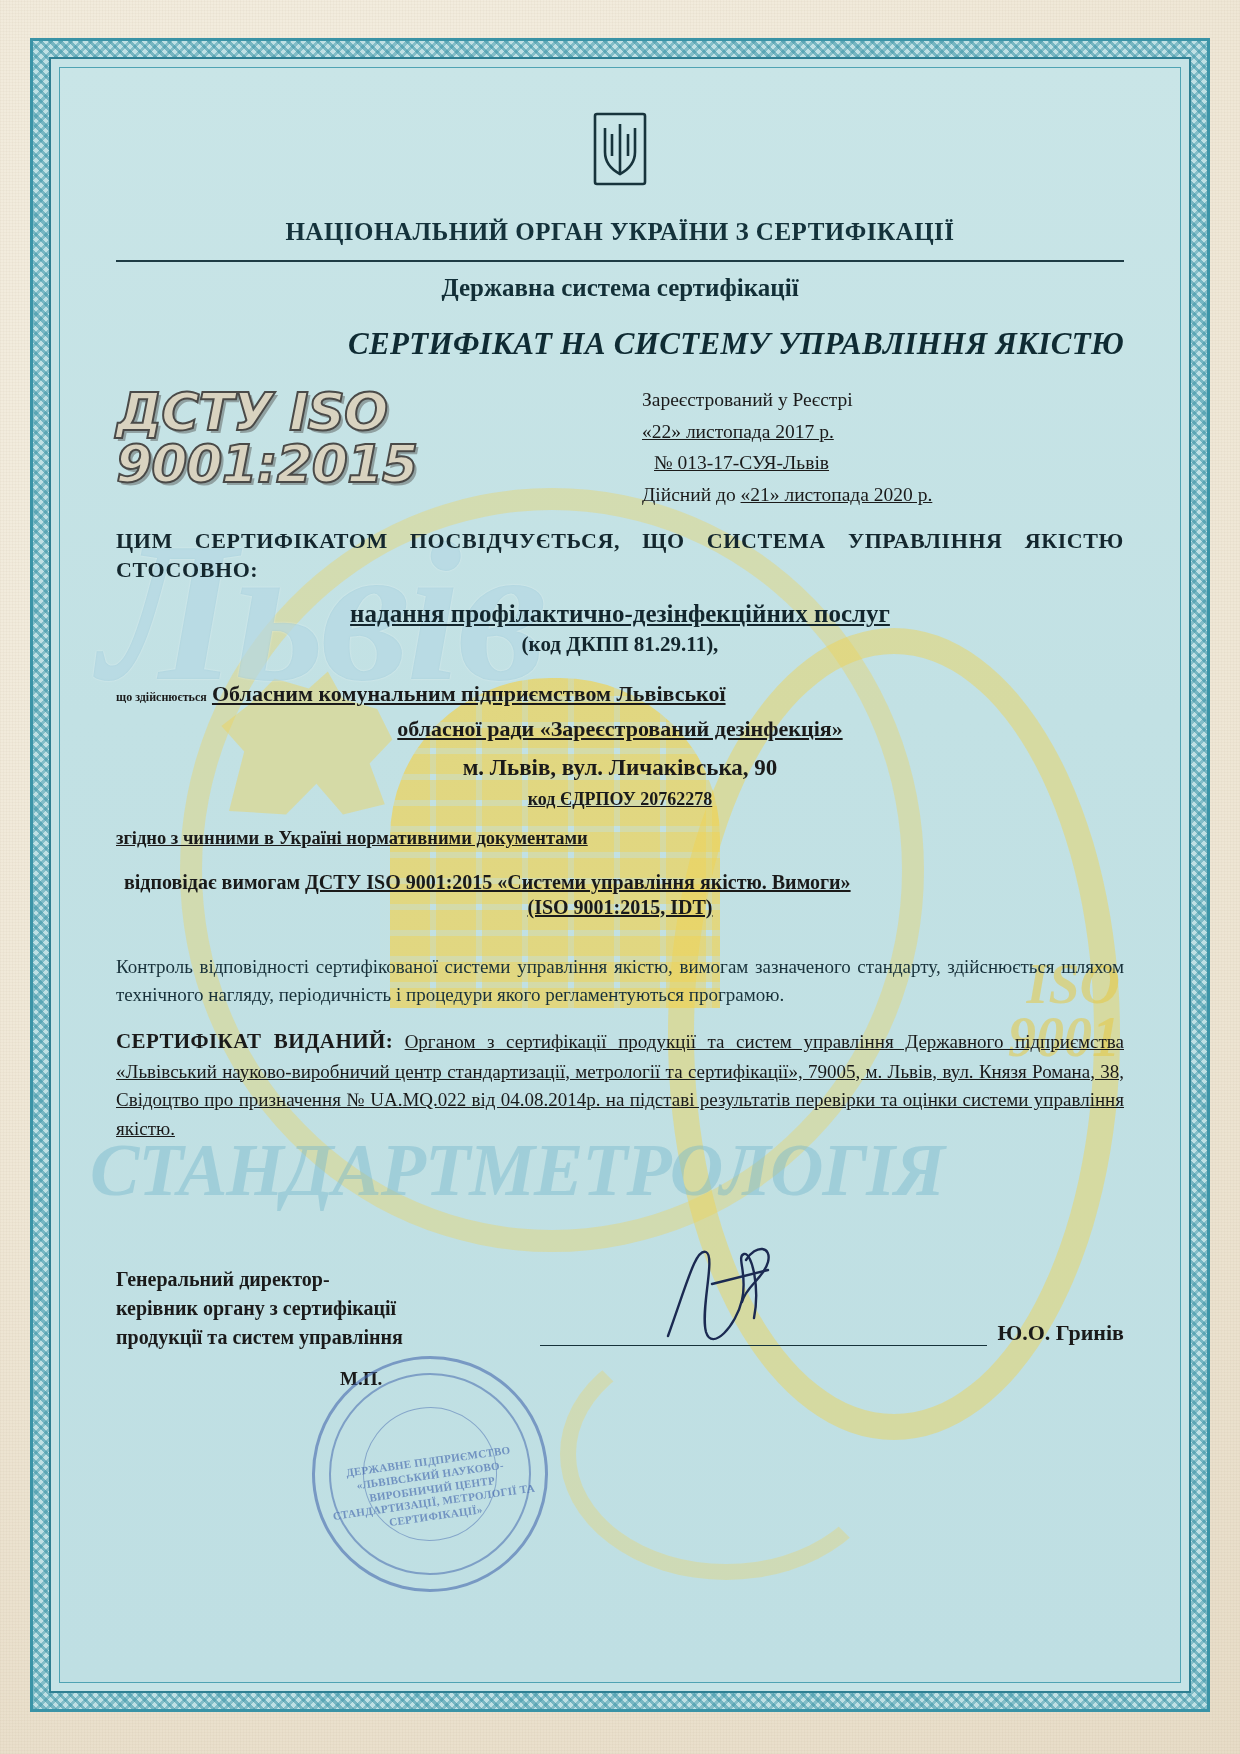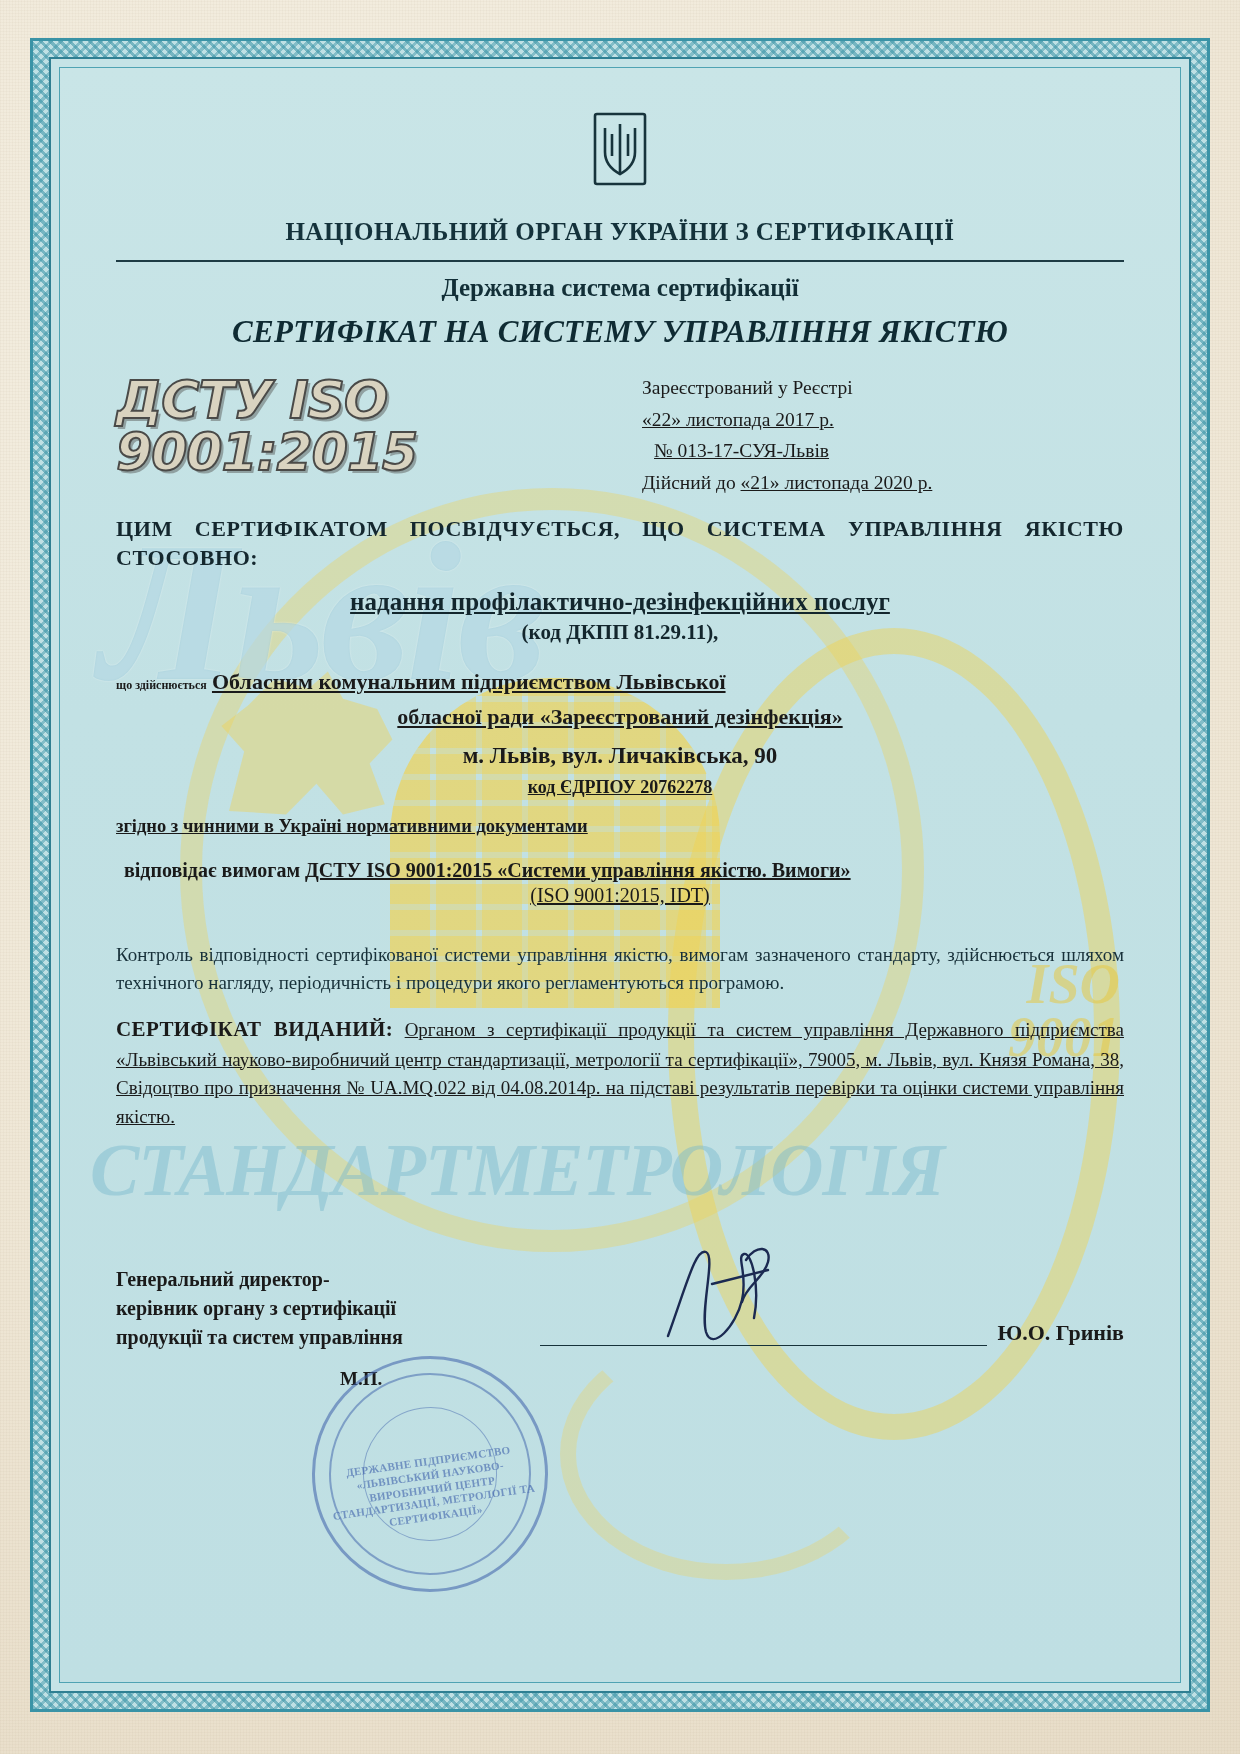--- a/index.html
+++ b/index.html
@@ -184,25 +184,25 @@
     border-top: 2px solid #1e3c44;
     margin: 14px 0 12px 0;
   }
   .sys-title {
     text-align: center;
     font-size: 25px;
     font-weight: bold;
     color: #122f37;
   }
   .cert-title {
-    text-align: center;
+    text-align: right;
     font-size: 31px;
     font-weight: bold;
     font-style: italic;
-    margin-top: 12px;
+    margin-top: 24px;
     color: #0f2b33;
     letter-spacing: .3px;
   }
 
   
   .std-row {
     display: flex;
     align-items: flex-start;
     margin-top: 18px;
   }
@@ -300,21 +300,21 @@
   .conf {
     margin-top: 22px;
     font-size: 20px;
     font-weight: bold;
     padding-left: 8px;
   }
   .conf .u { text-decoration: underline; }
   .conf2 {
     text-align: center;
     font-size: 20px;
-    font-weight: normal;
+    font-weight: bold;
     text-decoration: underline;
     margin-top: 2px;
   }
 
   .para {
     margin-top: 34px;
     font-size: 19px;
     line-height: 1.45;
     text-align: justify;
     color: #18313a;

